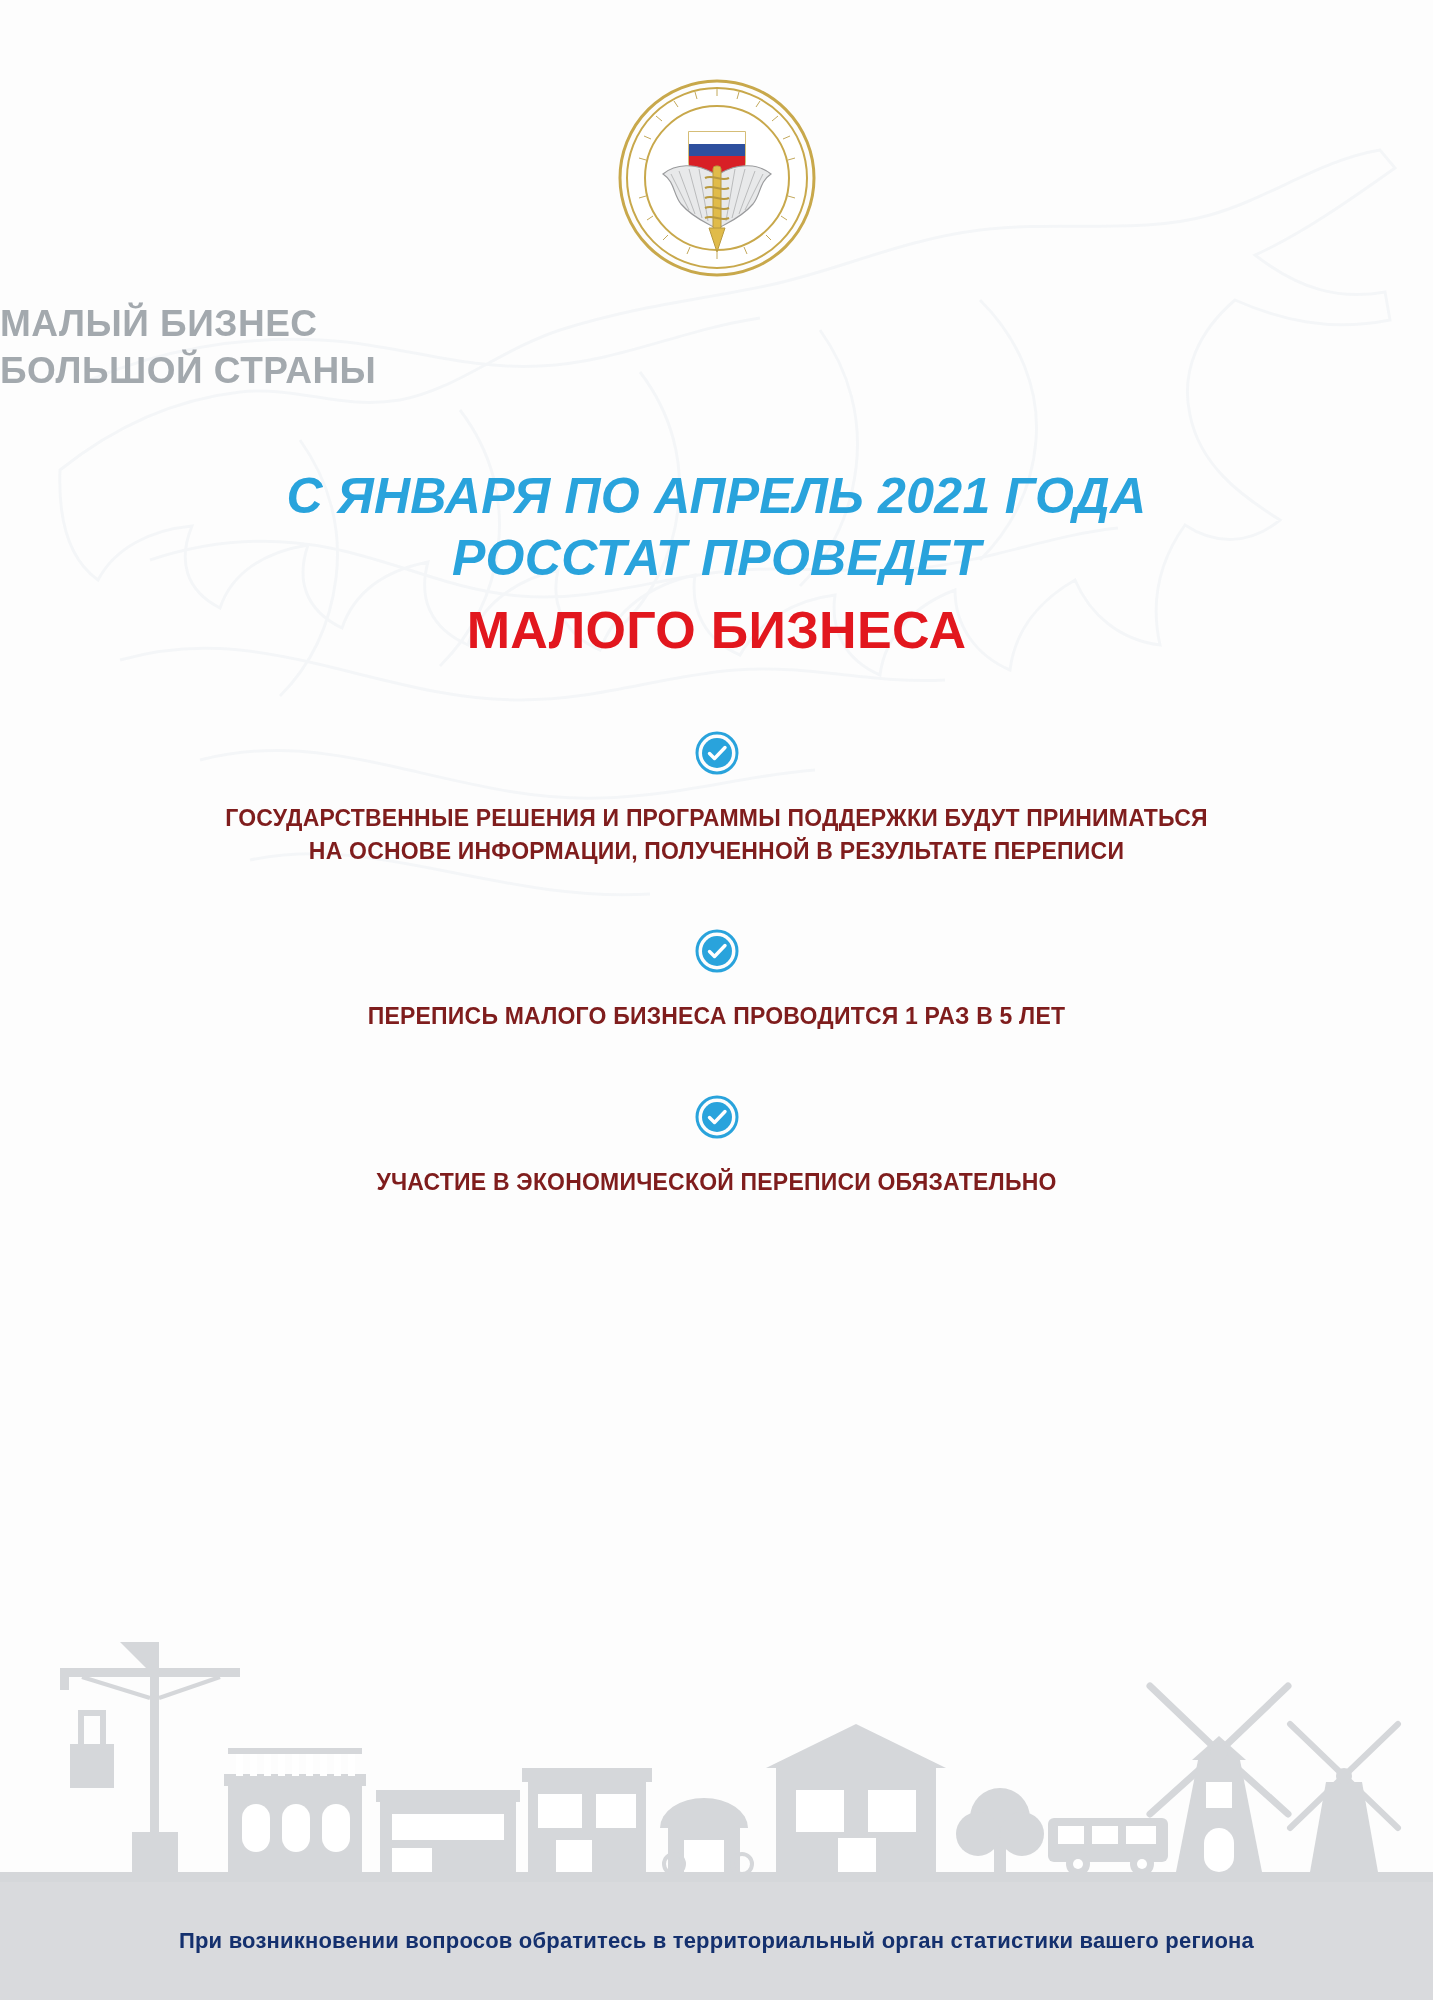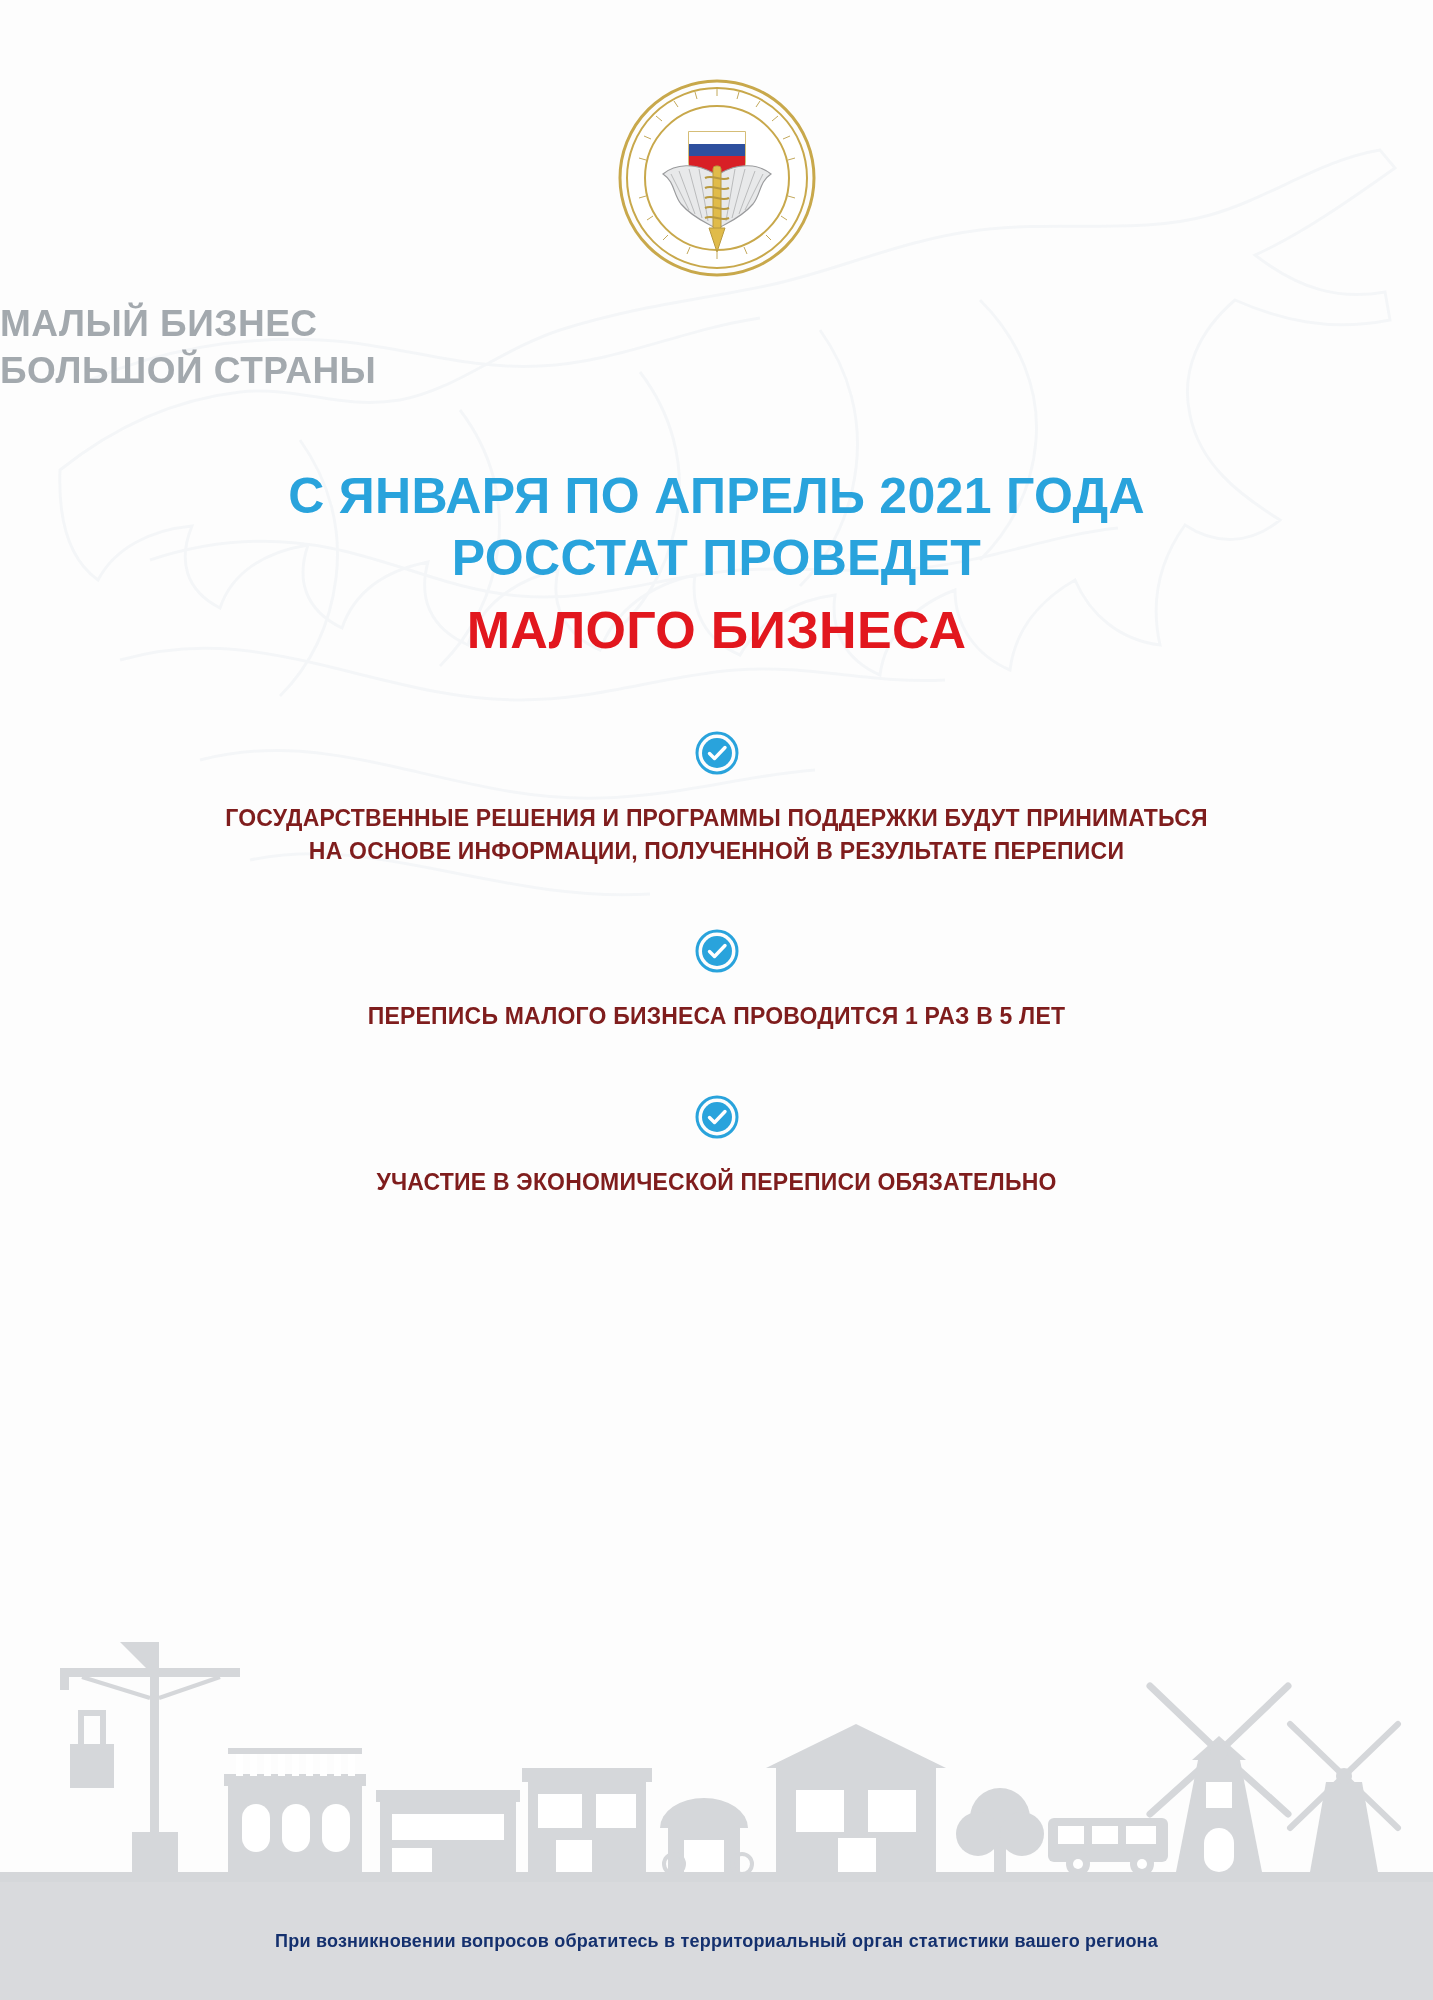--- a/index.html
+++ b/index.html
@@ -60,20 +60,21 @@
 
   
   .headline-blue {
     margin-top: 70px;
     text-align: center;
     color: #29a3dc;
     font-size: 50px;
     font-weight: bold;
     line-height: 1.25;
     letter-spacing: 0.3px;
+    font-style: italic;
   }
   .headline-navy {
     margin-top: 64px;
     text-align: center;
     color: #14306e;
     font-size: 52px;
     font-weight: bold;
     line-height: 1.22;
     letter-spacing: 0.3px;
   }
@@ -129,21 +130,21 @@
     width: 1433px;
     height: 118px;
     background: #d9dadd;
     display: flex;
     align-items: center;
     justify-content: center;
     z-index: 4;
   }
   .footer-text {
     color: #14306e;
-    font-size: 18px;
+    font-size: 22px;
     font-weight: bold;
     text-align: left;
     letter-spacing: 0.2px;
   }
 </style>
 </head>
 <body>
 
 <div class="poster">
 

